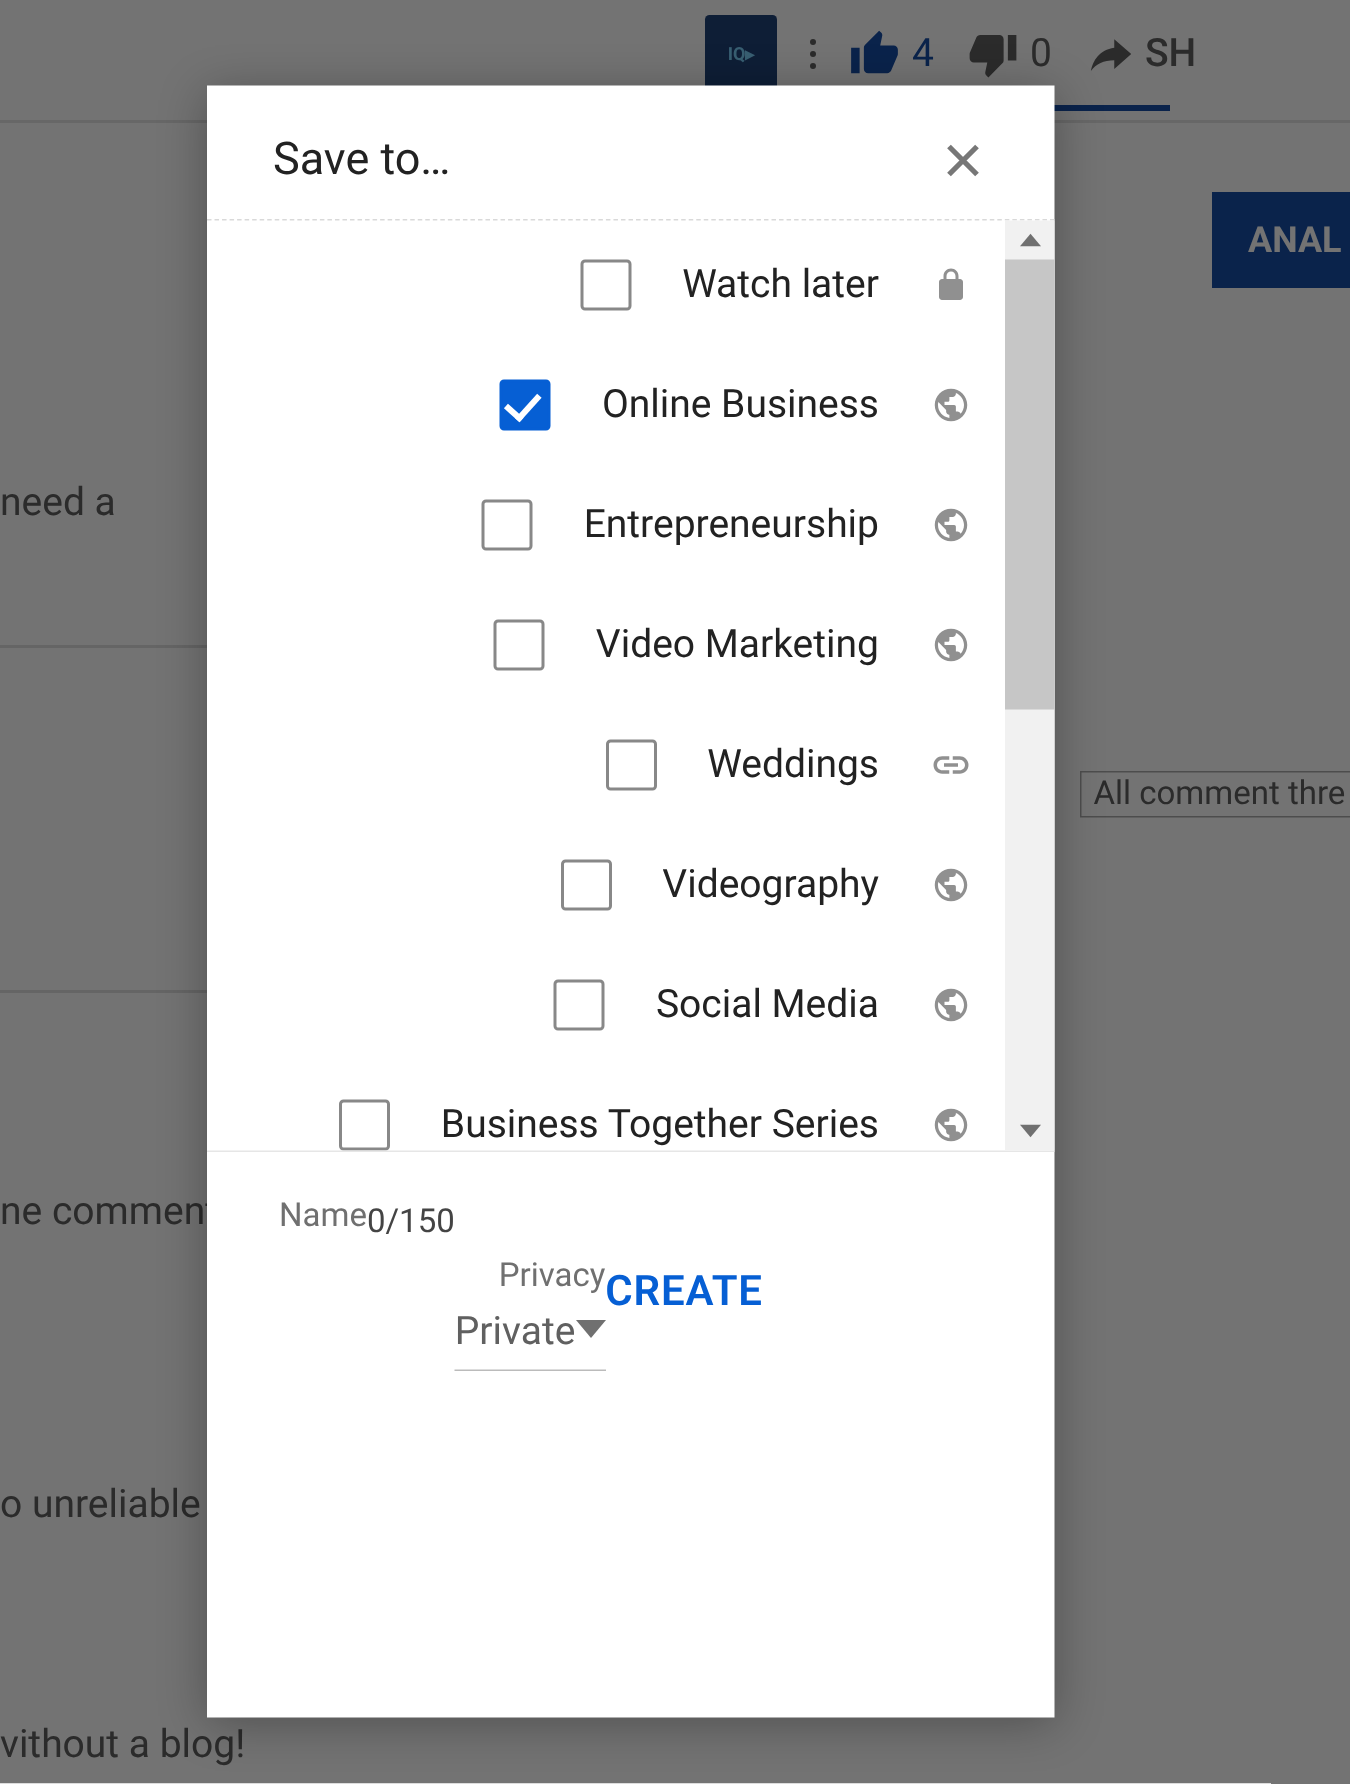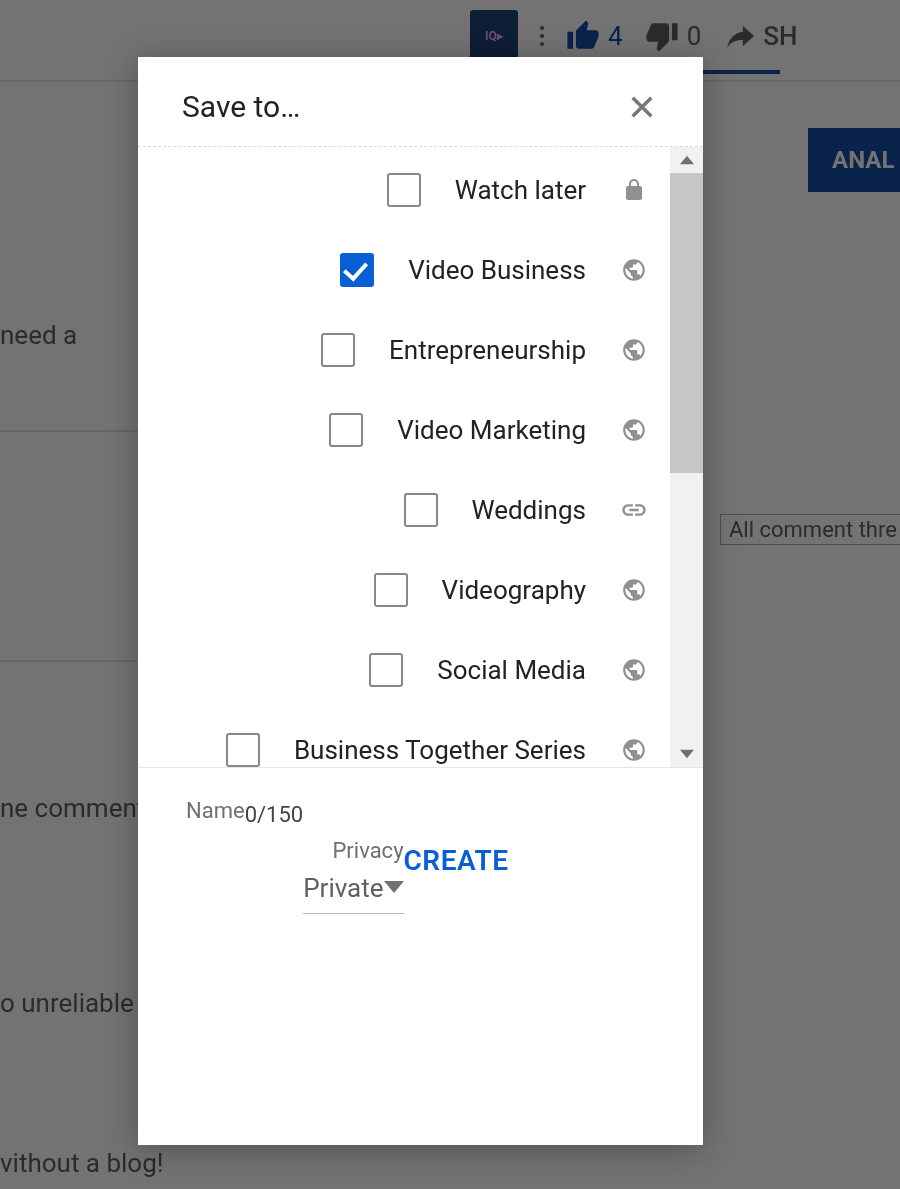--- a/index.html
+++ b/index.html
@@ -14,21 +14,21 @@
   }
   
   .bg {
     position: absolute;
     inset: 0;
     filter: brightness(1);
   }
   .bg-layer { position:absolute; color:#606060; }
   .bg-top-border { position:absolute; top:80px; left:0; right:0; height:2px; background:#e5e5e5; }
   .bg-action-bar { position:absolute; top:10px; left:470px; display:flex; align-items:center; gap:22px; }
-  .bg-iqbox { width:48px; height:52px; background:#214379; border-radius:3px; display:flex; align-items:center; justify-content:center; color:#f0abfc; font-size:12px; font-weight:700; }
+  .bg-iqbox { width:48px; height:52px; background:#214379; border-radius:3px; display:flex; align-items:center; justify-content:center; color:#7dd3fc; font-size:12px; font-weight:700; }
   .bg-dots { display:flex; flex-direction:column; gap:4px; }
   .bg-dots span { width:4px; height:4px; background:#606060; border-radius:50%; }
   .bg-like { display:flex; align-items:center; gap:8px; color:#174ea6; }
   .bg-like svg { fill:#174ea6; }
   .bg-dislike { display:flex; align-items:center; gap:8px; color:#606060; }
   .bg-dislike svg { fill:#606060; }
   .bg-share { display:flex; align-items:center; gap:6px; color:#606060; }
   .bg-share svg { fill:#606060; }
   .bg-underline { position:absolute; top:70px; left:580px; width:200px; height:4px; background:#174ea6; }
   .bg-anal-btn { position:absolute; top:128px; left:808px; background:#174ea6; color:#fff; font-weight:700; font-size:24px; padding:18px 24px; }
@@ -190,21 +190,21 @@
           <div class="chk"></div>
           <div class="pl-label">Watch later</div>
           <div class="pl-icon">
             <svg width="24" height="24" viewBox="0 0 24 24">
               <path d="M18 8h-1V6c0-2.76-2.24-5-5-5S7 3.24 7 6v2H6c-1.1 0-2 .9-2 2v10c0 1.1.9 2 2 2h12c1.1 0 2-.9 2-2V10c0-1.1-.9-2-2-2zM9 6c0-1.66 1.34-3 3-3s3 1.34 3 3v2H9V6z"></path>
             </svg>
           </div>
         </div>
         <div class="playlist-row">
           <div class="chk checked"></div>
-          <div class="pl-label">Video Business</div>
+          <div class="pl-label">Online Business</div>
           <div class="pl-icon">
             <svg width="26" height="26" viewBox="0 0 24 24">
               <path d="M12 2C6.48 2 2 6.48 2 12s4.48 10 10 10 10-4.48 10-10S17.52 2 12 2zm-1 17.93C7.06 19.44 4 16.08 4 12c0-.62.08-1.21.21-1.79L9 15v1c0 1.1.9 2 2 2v1.93zM17.9 17.39C17.64 16.58 16.9 16 16 16h-1v-3c0-.55-.45-1-1-1H8v-2h2c.55 0 1-.45 1-1V7h2c1.1 0 2-.9 2-2v-.41C17.92 5.77 20 8.65 20 12c0 2.08-.8 3.97-2.1 5.39z"></path>
             </svg>
           </div>
         </div>
         <div class="playlist-row">
           <div class="chk"></div>
           <div class="pl-label">Entrepreneurship</div>
           <div class="pl-icon">

